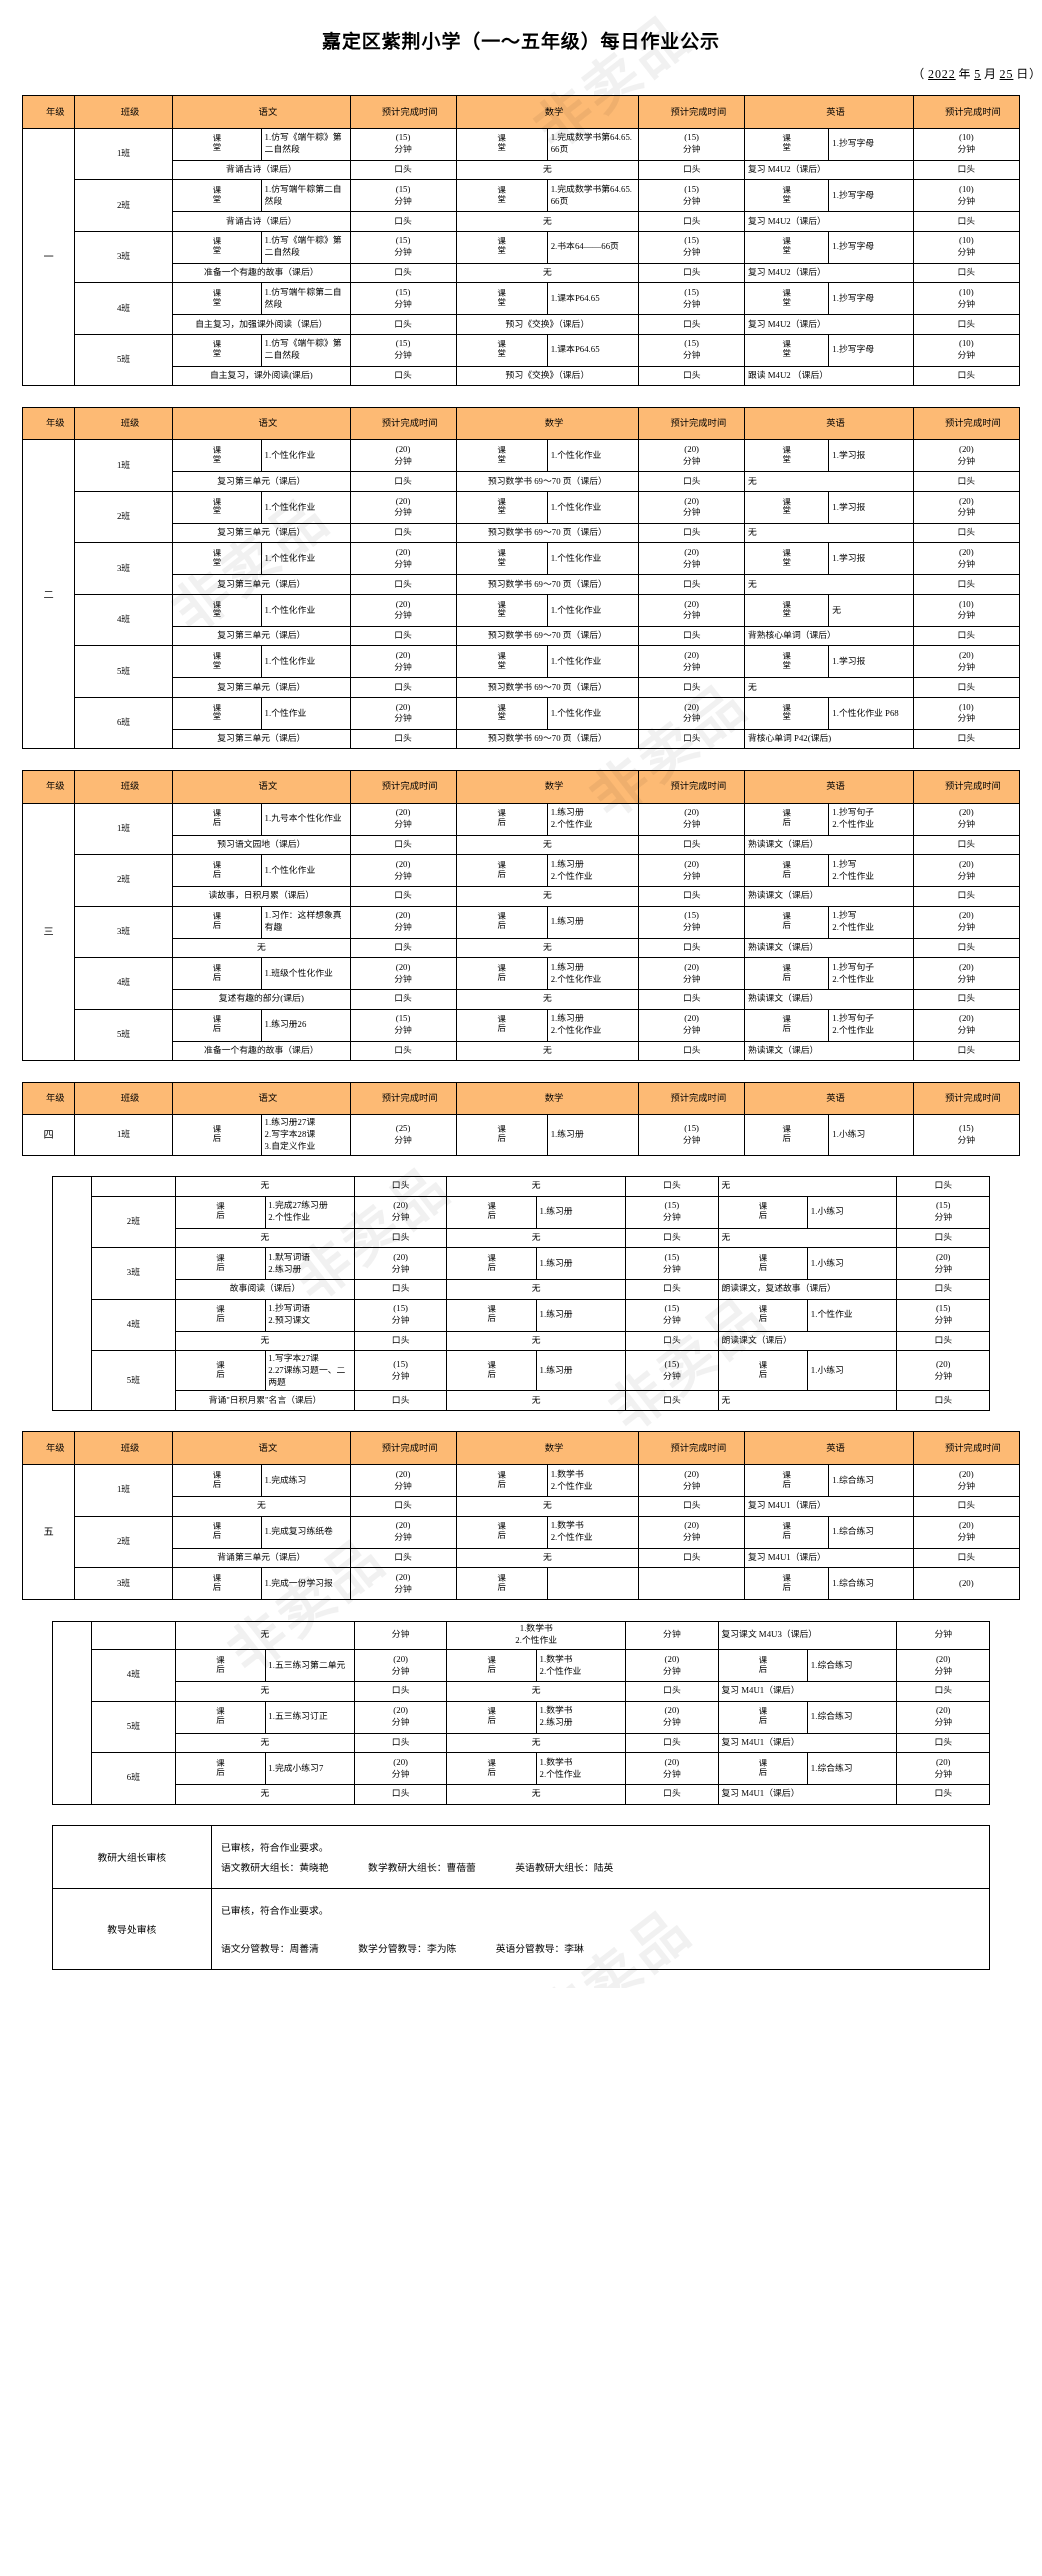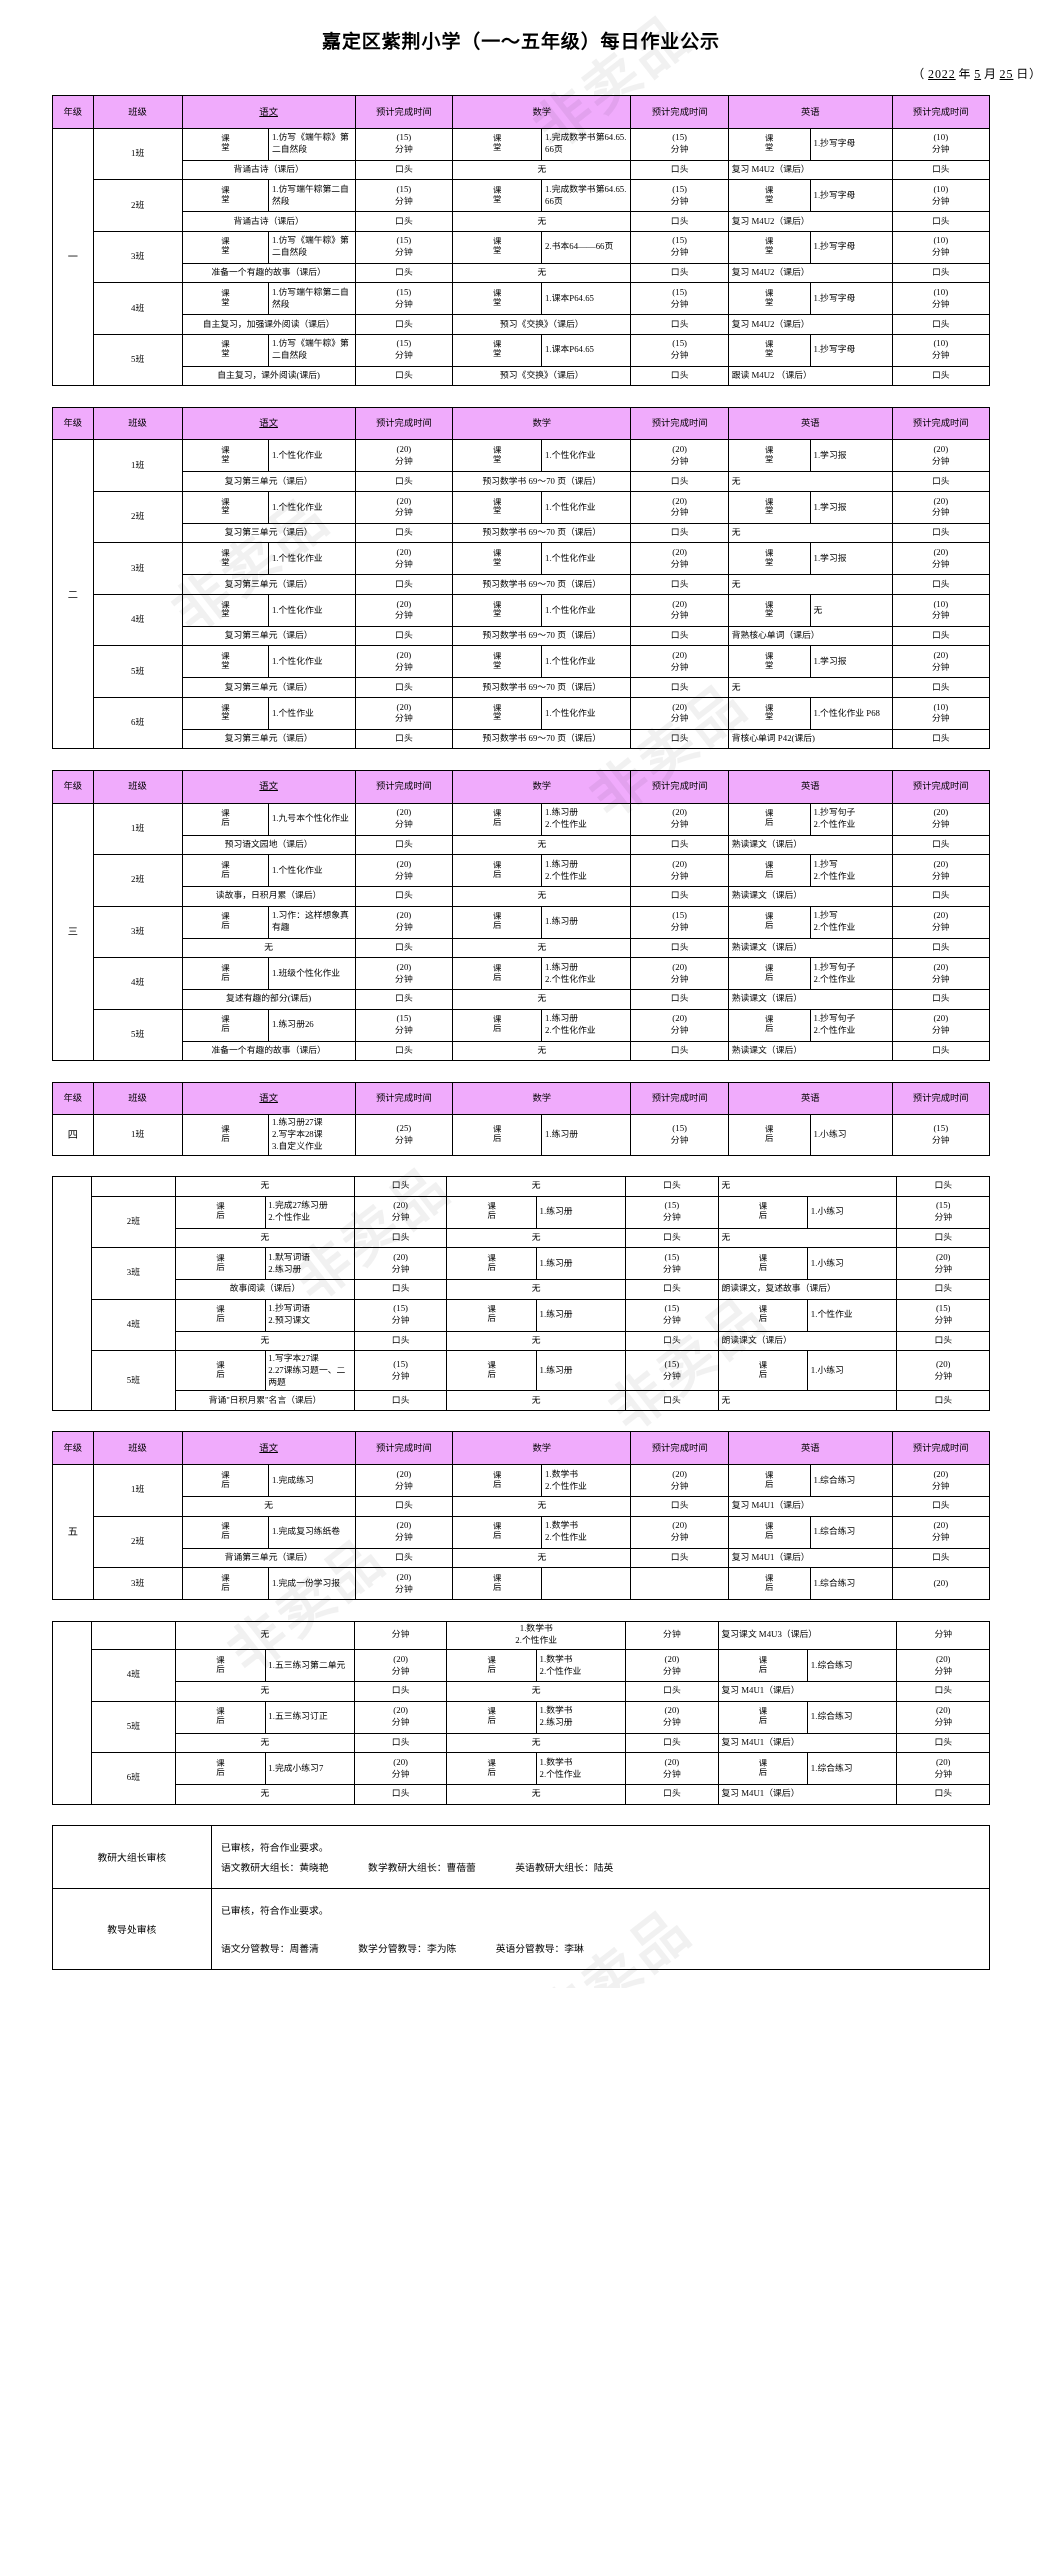--- a/index.html
+++ b/index.html
@@ -34,32 +34,33 @@
     font-size:8.8px;
     line-height:1.35;
   }
   table.grid td,table.grid th{
     border:0.9px solid #000;
     padding:1.9px 2.8px;
     vertical-align:middle;
     word-break:break-all;
   }
   table.grid thead th{
-    background:#f0abfc;
+    background:#fdba74;
     font-weight:normal;
     text-align:center;
     font-size:9.3px;
     height:28px;
+    padding-left:16px;
   }
   .c-grade{width:32px;text-align:center;font-size:10.2px;}
   .c-class{width:78px;text-align:center;}
   .c-when{width:16px;text-align:center;padding:0.9px;line-height:1.05;font-size:8.4px;}
   .c-task{}
   .c-time{width:86px;text-align:center;}
-  .sub-lang{width:158px;text-decoration:underline;}
+  .sub-lang{width:158px;}
   .sub-math{width:163px;}
   .sub-eng{width:149px;}
   .ctr{text-align:center;}
   .rowh{height:19.5px;}
   .tall{height:32px;}
 
   table.footer{
     border-collapse:collapse;width:938px;margin:7.4px auto 18.6px auto;
     font-size:9.8px;table-layout:fixed;
   }

